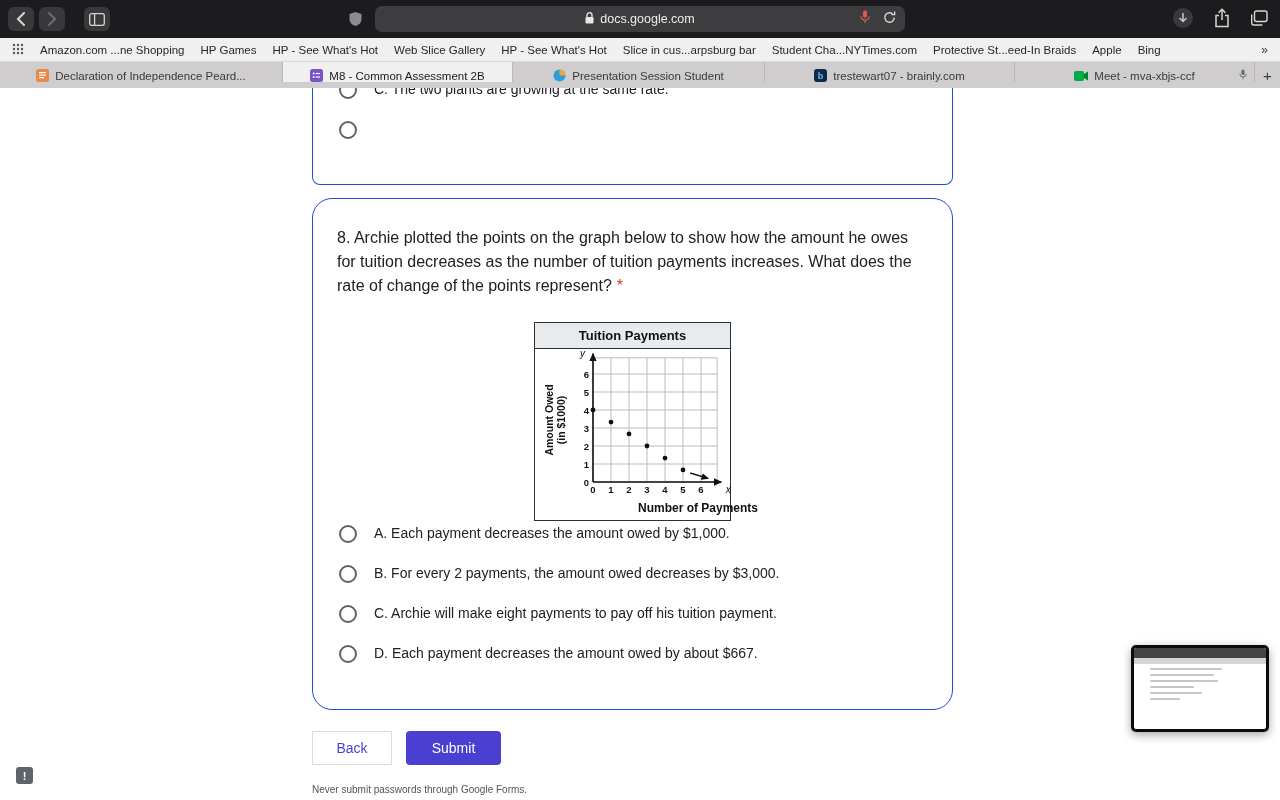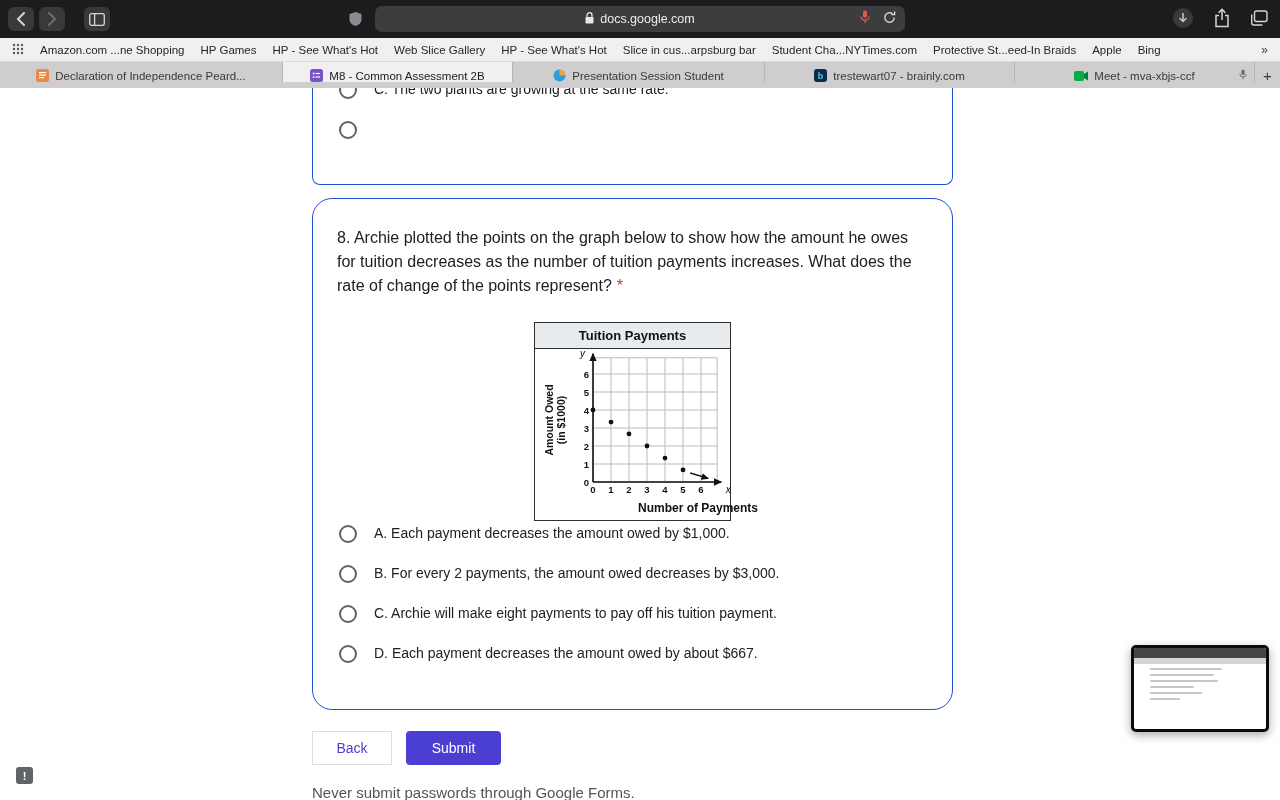--- a/index.html
+++ b/index.html
@@ -64,21 +64,21 @@
   .chart-xlab { height:21px; font-weight:bold; font-size:12px; color:#111; text-align:right;
                 position:relative; left:28px; line-height:18px; }
   #plot { position:absolute; left:0; top:0; }
 
   
   .actions { position:absolute; left:312px; top:643px; display:flex; gap:14px; }
   .btn-back { width:80px; height:34px; background:#fff; border:1px solid #dadce0; border-radius:0;
               color:var(--accent,#4a3fd0); font-size:14px; }
   .btn-submit { min-width:95px; height:34px; padding:0 23px; background:var(--accent,#4a3fd0);
                 border:none; border-radius:4px; color:#fff; font-size:14px; }
-  .footer-note { position:absolute; left:312px; top:696px; font-size:15px; color:#50555c; }
+  .footer-note { position:absolute; left:312px; top:696px; font-size:10px; color:#50555c; }
   .report { position:absolute; left:16px; top:679px; width:17px; height:17px; background:#5f6468;
             border-radius:3px; color:#fff; font-size:11px; font-weight:bold;
             display:flex; align-items:center; justify-content:center; }
 
   
   .pip { position:absolute; left:1131px; top:557px; width:138px; height:87px; background:#fff;
          border:3px solid #0b0b0b; border-radius:5px; box-shadow:0 3px 10px rgba(0,0,0,.35); overflow:hidden; }
   .pip-chrome { height:10px; background:#454547; }
   .pip-tabs { height:6px; background:#d6d4d5; }
   .pip-line { height:2px; background:#c6c6c6; margin:4px 16px 0; border-radius:1px; }

